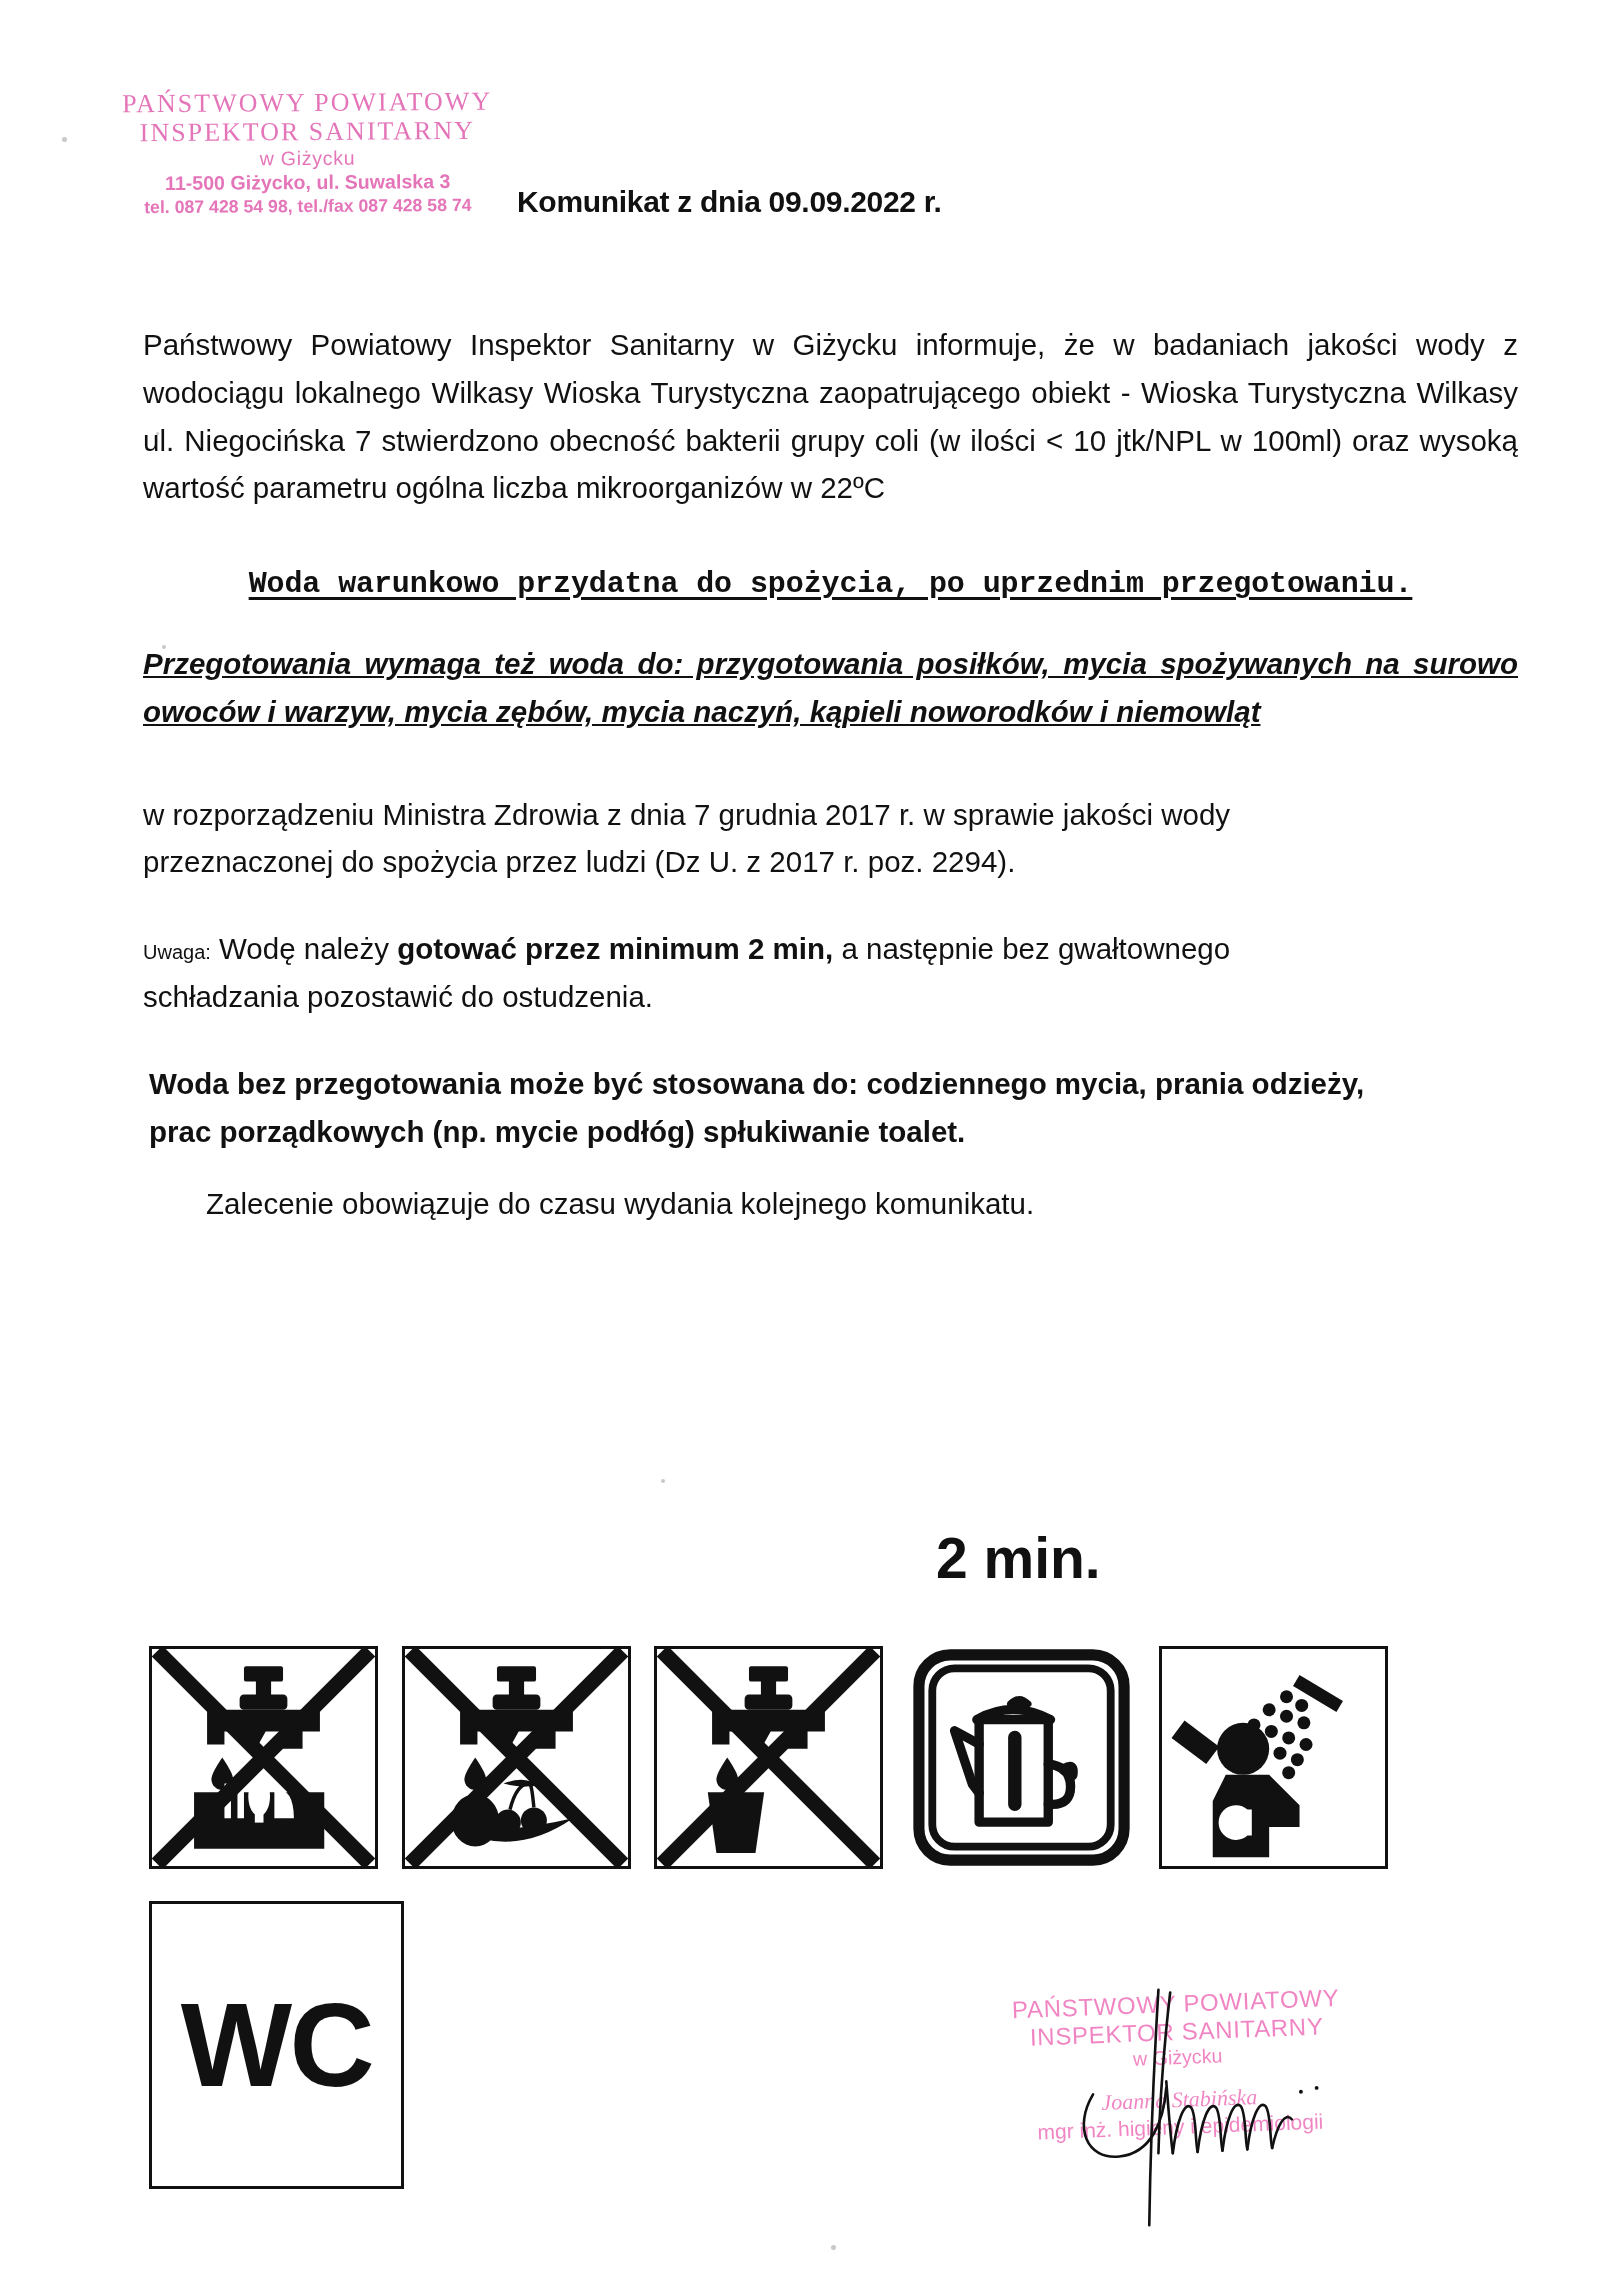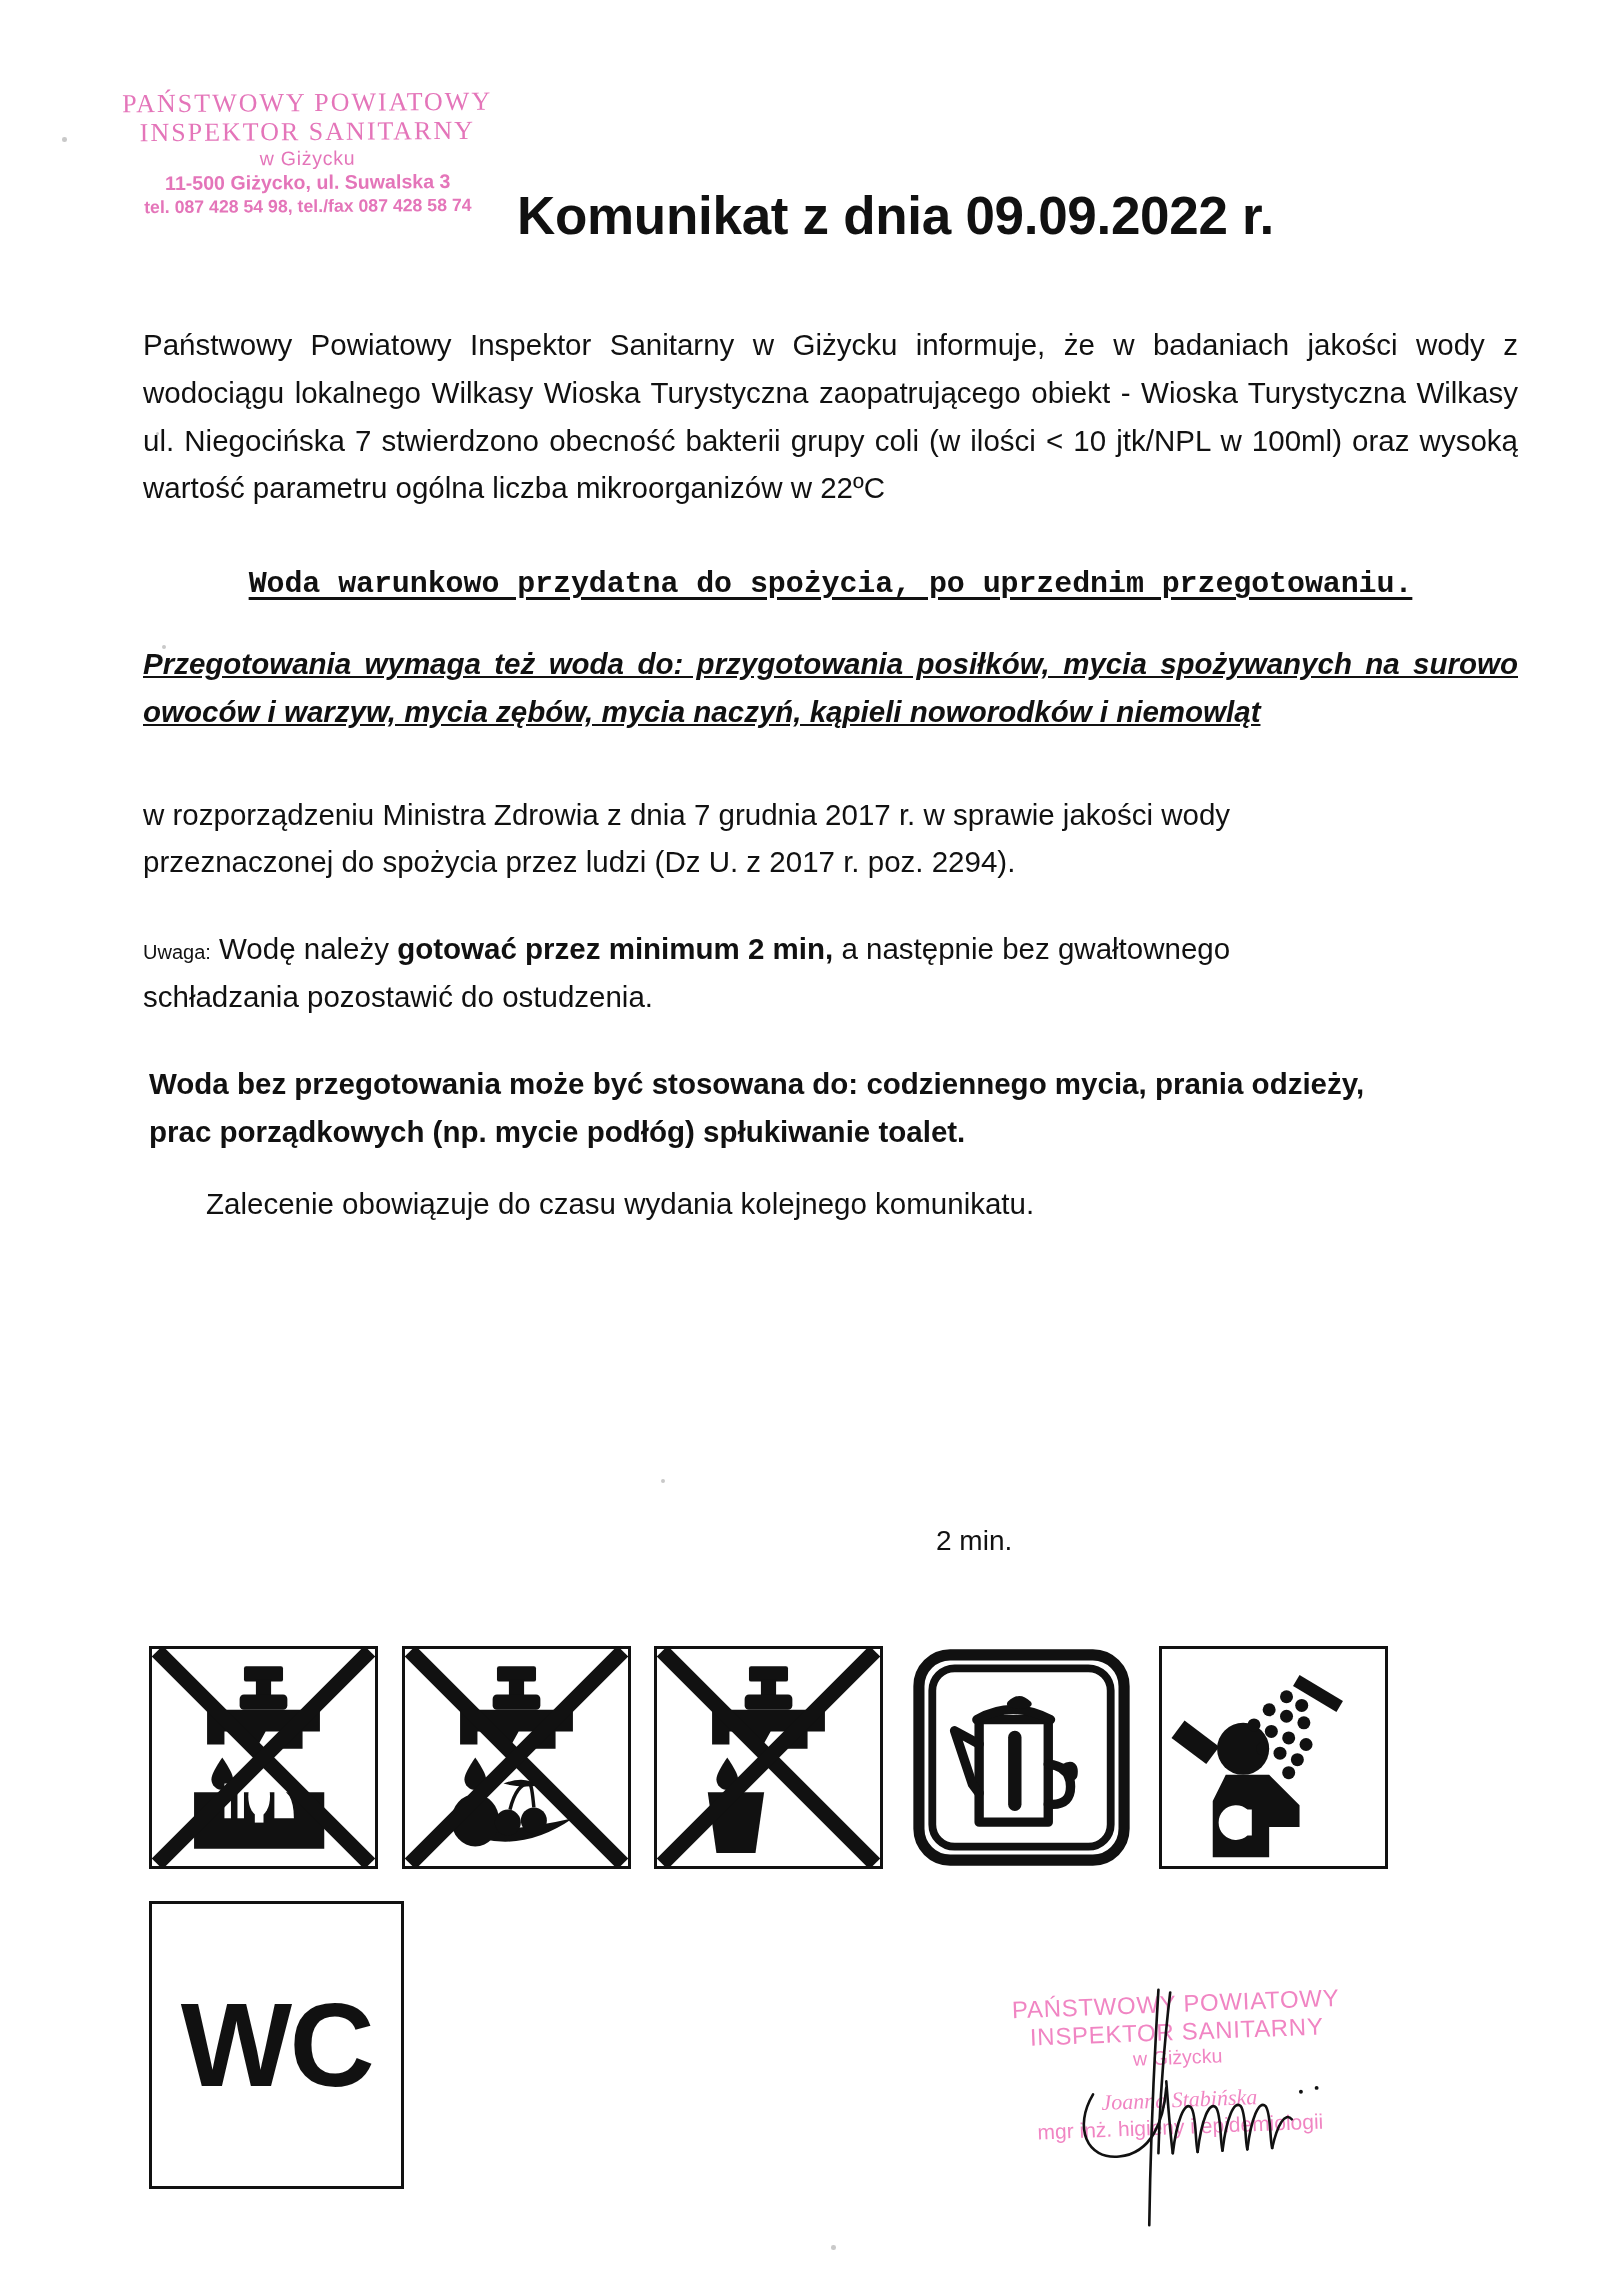--- a/index.html
+++ b/index.html
@@ -27,21 +27,21 @@
     font-family:"Liberation Serif","DejaVu Serif",serif;
     font-size:26px;letter-spacing:2px;font-weight:400;
   }
   .header-stamp .l3{font-size:19.6px;letter-spacing:0.7px;margin-top:1.3px;}
   .header-stamp .l4{font-size:19.6px;font-weight:700;margin-top:2.6px;}
   .header-stamp .l5{font-size:17.7px;font-weight:700;margin-top:2.6px;}
 
   
   .doc-title{
     position:absolute;left:517px;top:185px;
-    font-size:53px;font-weight:700;letter-spacing:-0.3px;
+    font-size:30px;font-weight:700;letter-spacing:-0.3px;
     white-space:nowrap;
   }
 
   
   .content{
     position:absolute;left:143px;top:281px;width:1375px;
   }
   p{margin:0;}
   .just{
     text-align:justify;text-align-last:left;
@@ -65,21 +65,21 @@
     line-height:1.62;text-align:justify;text-align-last:left;text-decoration:underline;
   }
   .bold{font-weight:700;}
   .note-lead{font-size:20px;font-weight:400;text-align:center;}
   .bold-block{font-size:29.5px;font-weight:700;line-height:1.62;margin-left:6px;}
   .indent-line{font-size:29.5px;line-height:1.62;padding-left:63px;}
 
   
   .two-min{
     position:absolute;left:936px;top:1525px;
-    font-size:28px;font-weight:400;
+    font-size:57px;font-weight:700;
   }
 
   
   .picto-row{
     position:absolute;left:149px;top:1646px;
     display:flex;gap:23.6px;
   }
   .picto{
     width:229px;height:223px;
     border:3.3px solid #111;

